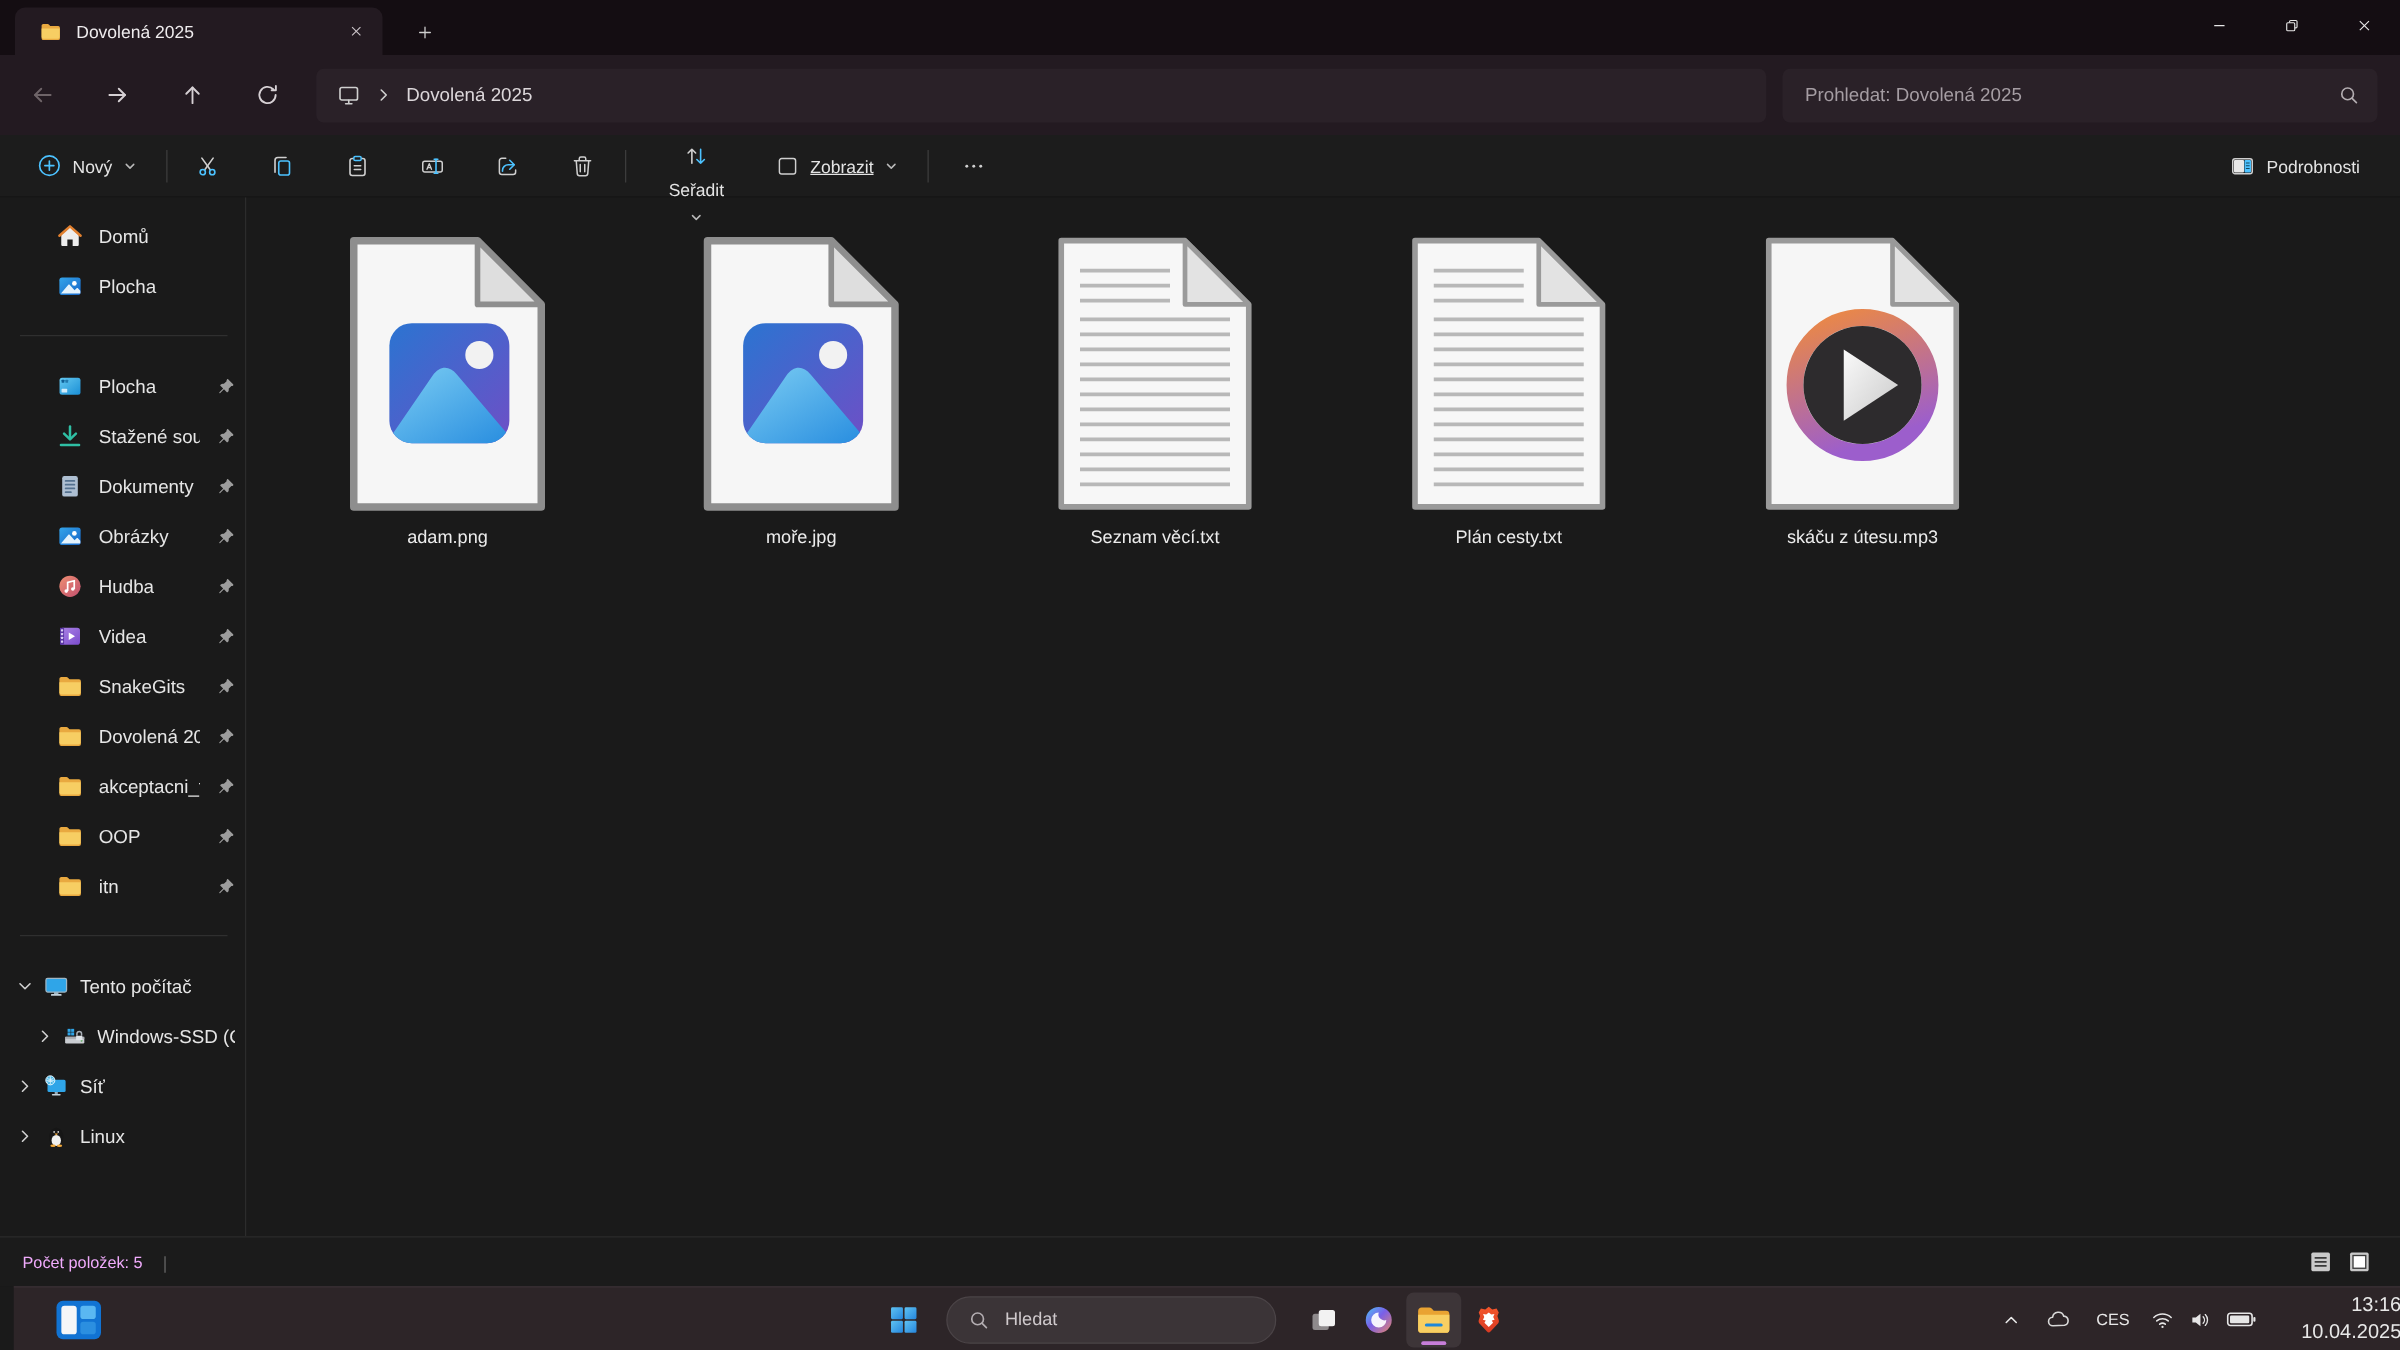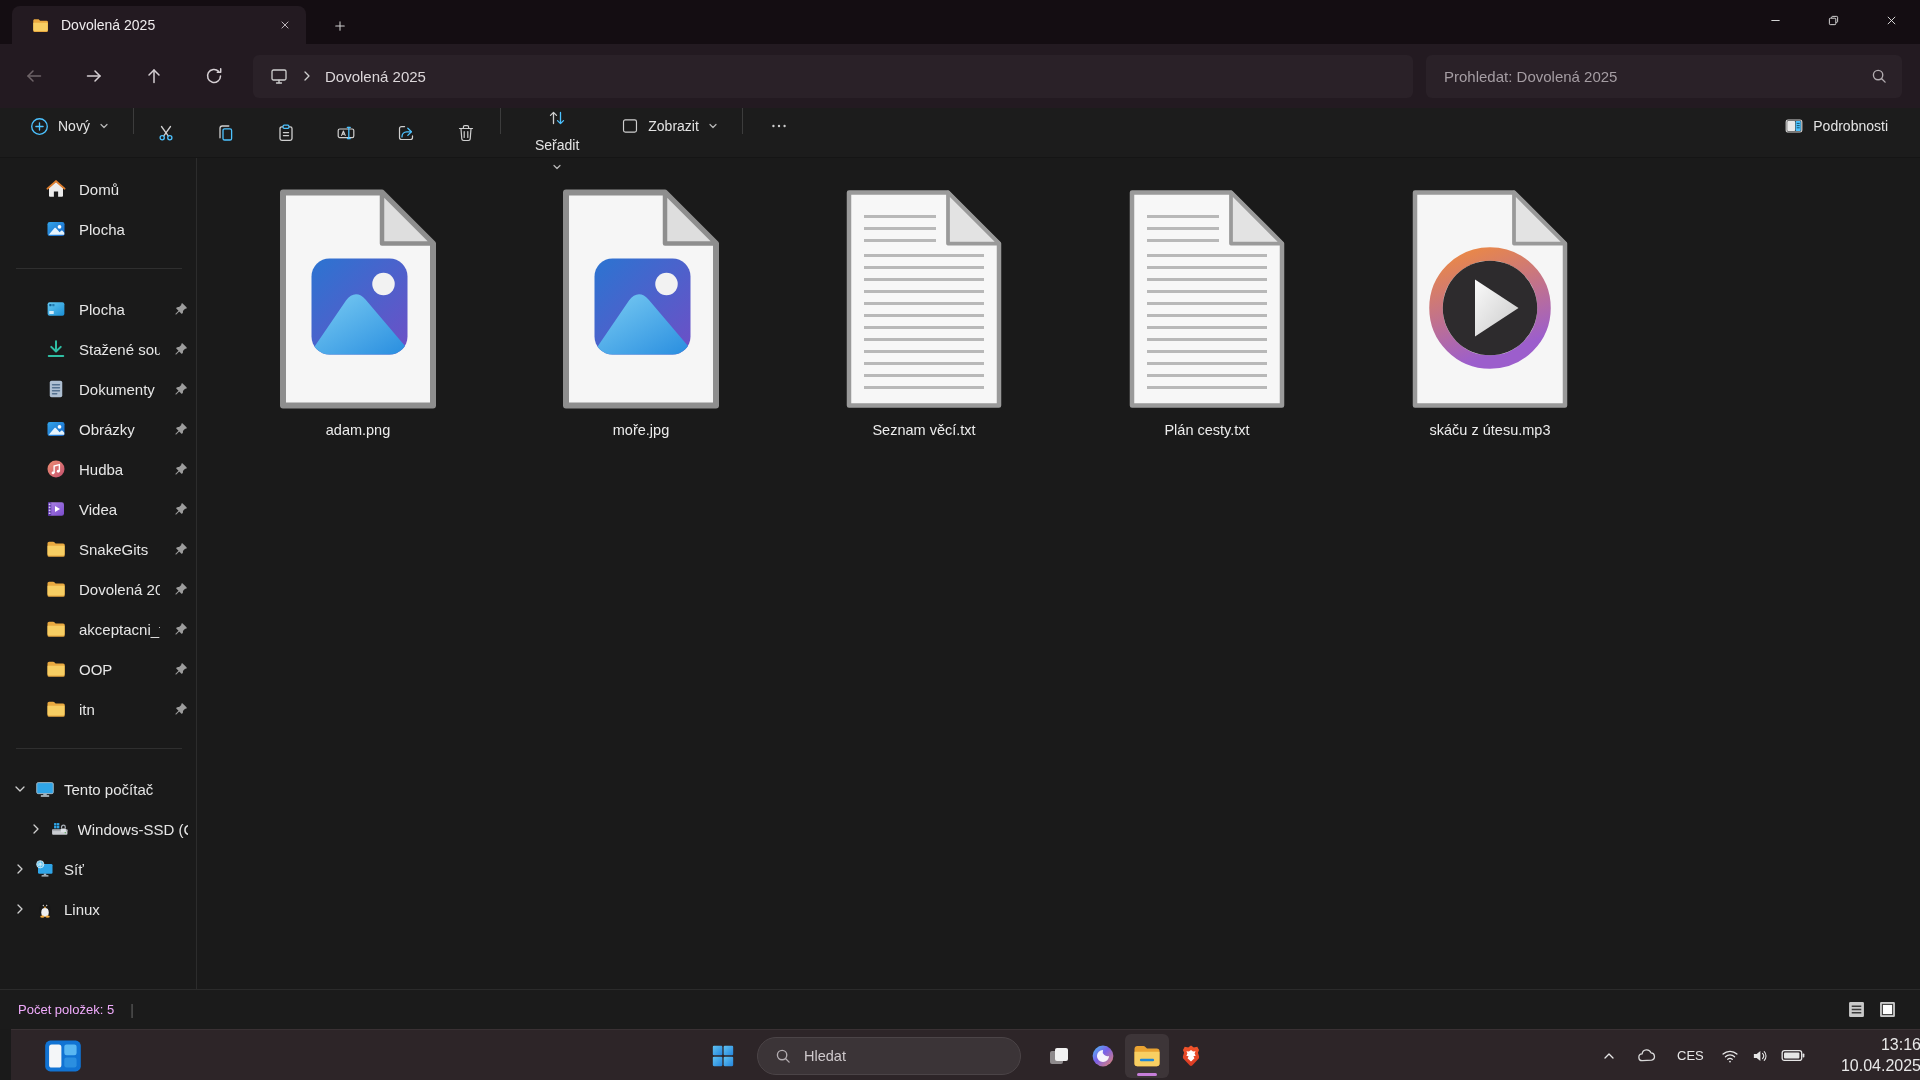--- a/index.html
+++ b/index.html
@@ -32,27 +32,27 @@
   .navbtn + .navbtn { margin-left:20px; }
   .addressbar { flex:1; height:43px; margin-left:19px; background:#2a2128; border-radius:6px;
                 display:flex; align-items:center; gap:12px; padding:0 14px 0 16px; }
   .crumb-text { font-size:15px; color:#dcd7da; }
   .searchbox { width:476px; height:43px; margin-left:13px; background:#2a2128; border-radius:6px;
                display:flex; align-items:center; padding:0 14px 0 18px; flex:none; }
   .search-text { flex:1; font-size:15px; color:#a59da3; white-space:nowrap; overflow:hidden; }
 
   
   .toolbar { position:absolute; left:0; top:108px; width:100%; height:50px; background:#1c1c1c;
-             display:flex; padding-left:20px; border-bottom:1px solid #151515; }
+             display:flex; align-items:center; padding-left:20px; border-bottom:1px solid #151515; }
   .tbtn { display:flex; align-items:center; gap:9px; height:36px; padding:0 10px; border-radius:4px;
           color:#e4e4e4; font-size:14px; flex:none; }
   .ibtn { width:40px; height:36px; display:flex; align-items:center; justify-content:center; border-radius:4px; flex:none; }
   .igroup { display:flex; align-items:center; gap:20px; margin-left:12px; }
   .tdiv { width:1px; height:26px; background:#3c3c3c; flex:none; margin-left:14px; }
-  .sortbtn { margin-left:24px;flex-direction:column; } .viewbtn { margin-left:22px; }
+  .sortbtn { margin-left:24px;flex-direction:column; } .viewbtn { margin-left:22px;text-decoration:underline; }
   .morebtn { margin-left:16px; }
   .detailsbtn { margin-left:auto; margin-right:22px; }
 
   
   .sidebar { position:absolute; left:0; top:158px; width:197px; bottom:91px; background:#1a1a1a;
              border-right:1px solid #2c2c2c; padding-top:11px; overflow:hidden; }
   .srow { display:flex; align-items:center; height:40px; padding:0 8px 0 46px; gap:13px; }
   .srow .lbl { font-size:15px; color:#e6e6e6; white-space:nowrap; overflow:hidden; flex:1; }
   .srow .pin { flex:none; margin-left:auto; }
   .sep { height:1px; background:#2f2f2f; margin:19px 14px 20px 16px; }

